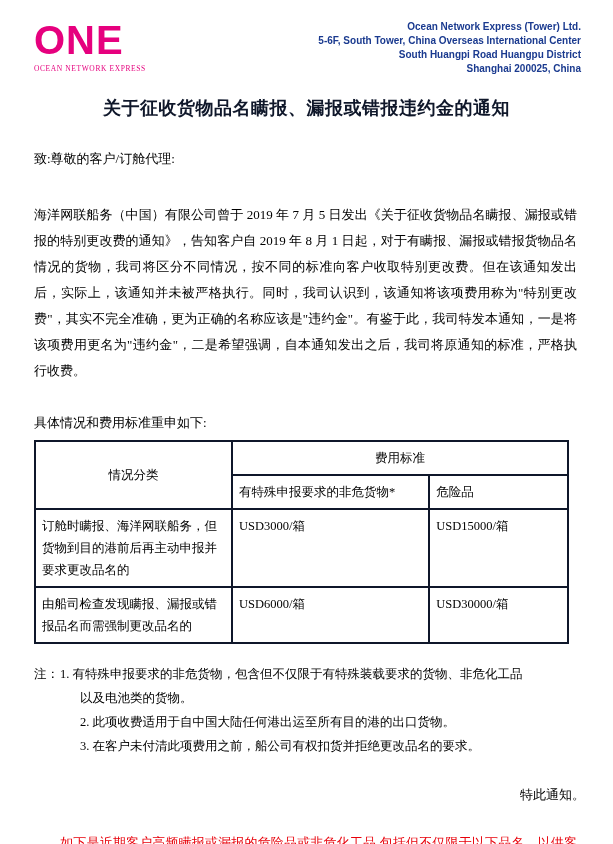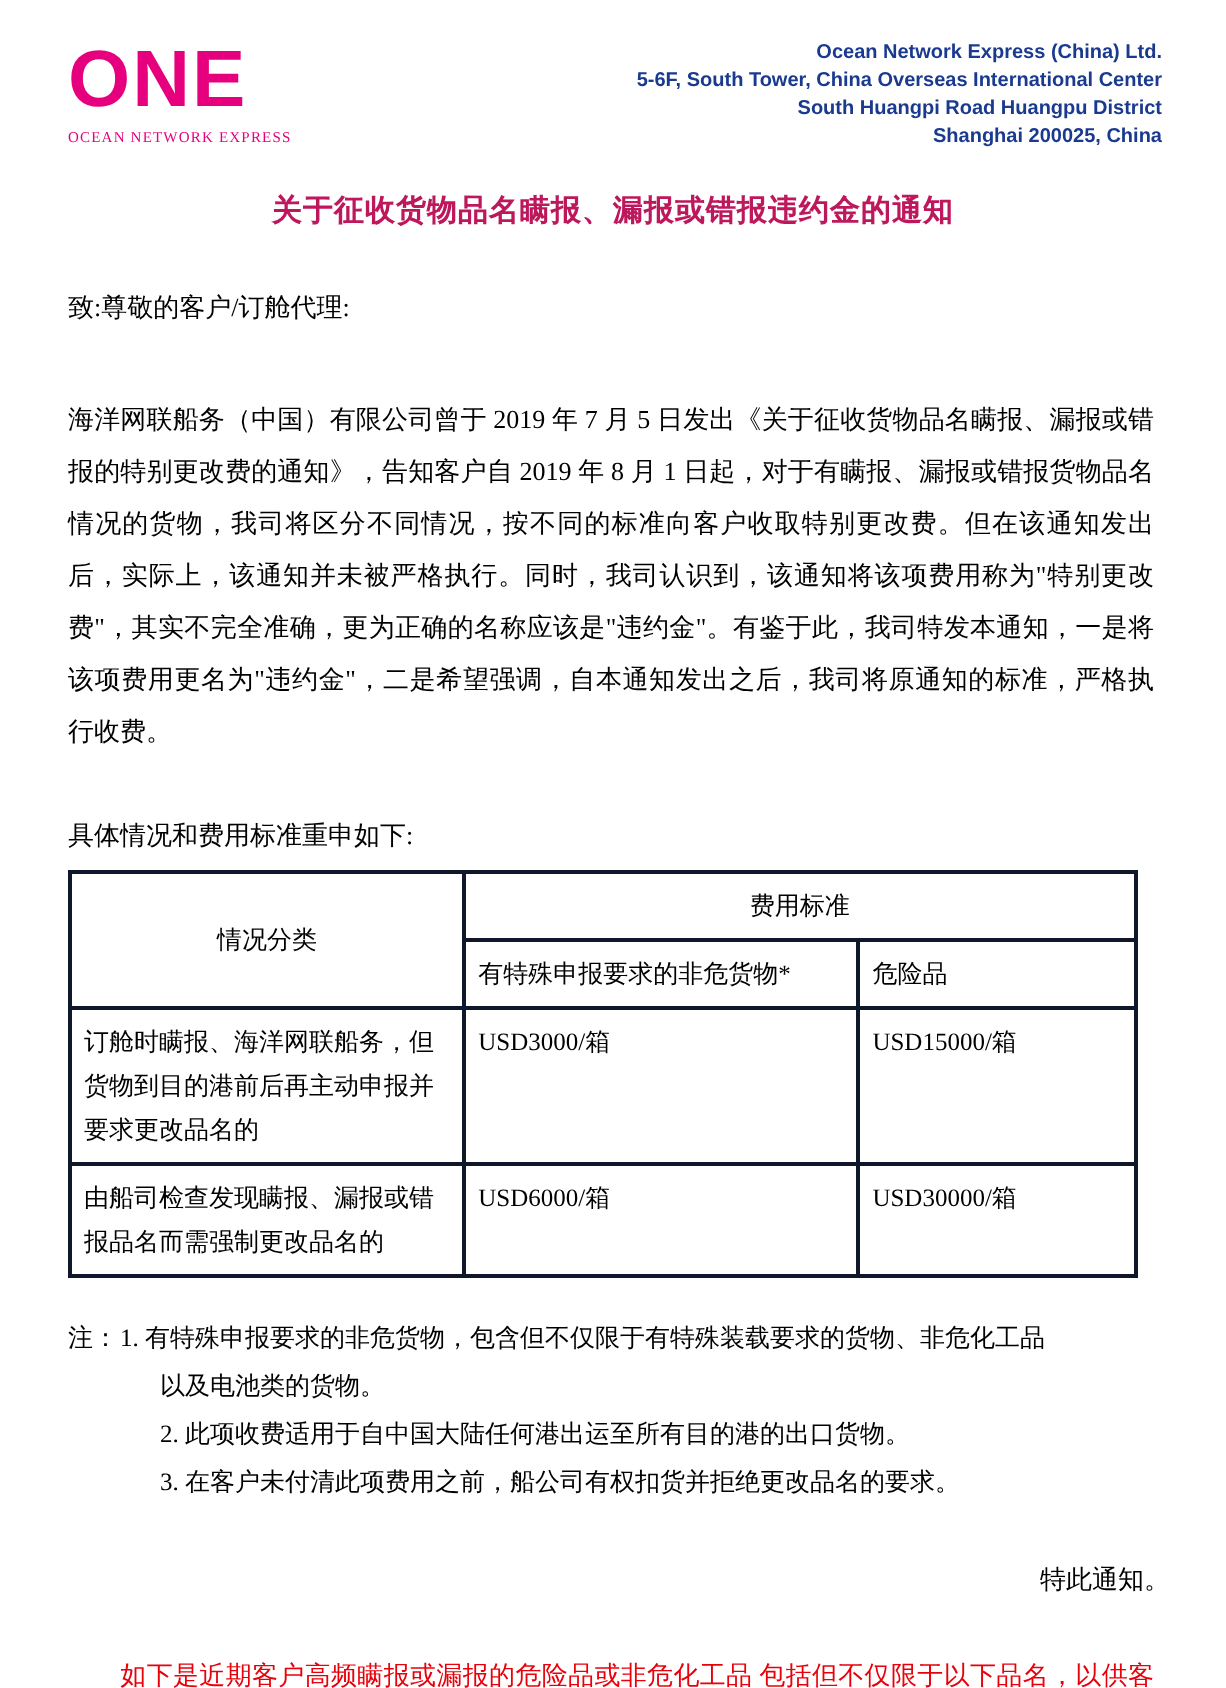--- a/index.html
+++ b/index.html
@@ -57,22 +57,22 @@
     line-height: 14px;
     padding-top: 4px;
     padding-right: 4px;
   }
 
   
   .doc-title {
     text-align: center;
     font-family: "Liberation Sans", sans-serif;
     font-weight: bold;
-    font-size: 15px;
-    color: #be185d;
+    font-size: 18px;
+    color: #0f172a;
     margin-top: 20px;
     letter-spacing: 0.5px;
   }
 
   
   .salutation {
     margin-top: 30px;
     font-size: 13px;
     padding-left: 6px;
   }
@@ -159,21 +159,21 @@
 <body>
 
 <div class="page">
 
   <div class="header">
     <div class="logo-block">
       <div class="logo-word">ONE</div>
       <div class="logo-sub">OCEAN NETWORK EXPRESS</div>
     </div>
     <div class="addr">
-      <div>Ocean Network Express (China) Ltd.</div>
+      <div>Ocean Network Express (Tower) Ltd.</div>
       <div>5-6F, South Tower, China Overseas International Center</div>
       <div>South Huangpi Road Huangpu District</div>
       <div>Shanghai 200025, China</div>
     </div>
   </div>
 
   <div class="doc-title">关于征收货物品名瞒报、漏报或错报违约金的通知</div>
 
   <div class="salutation">致:尊敬的客户/订舱代理:</div>
 

